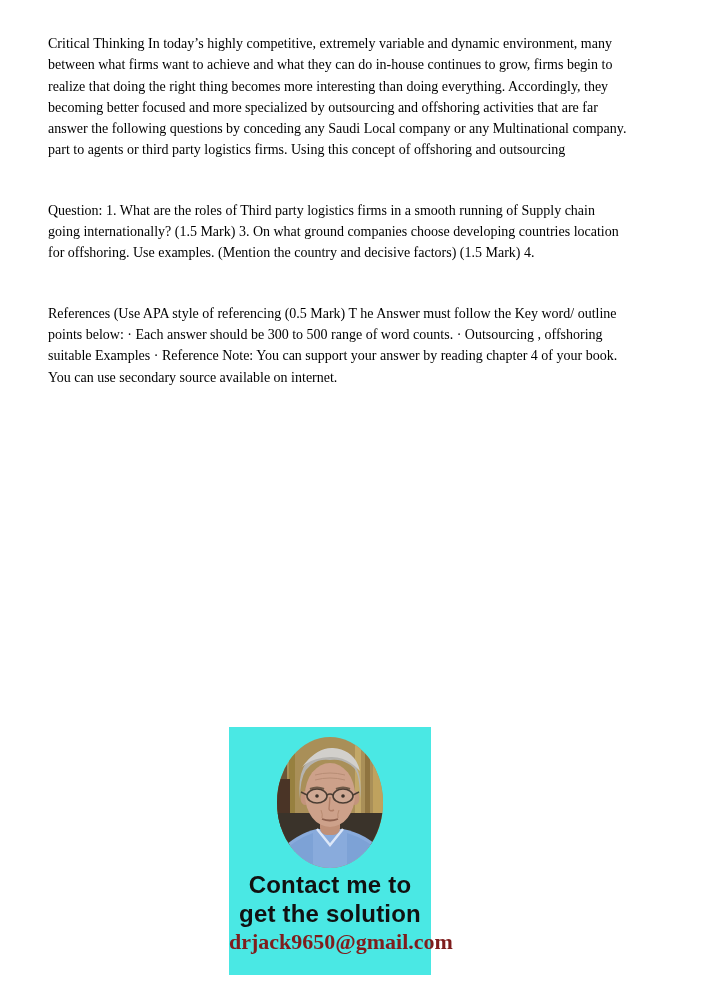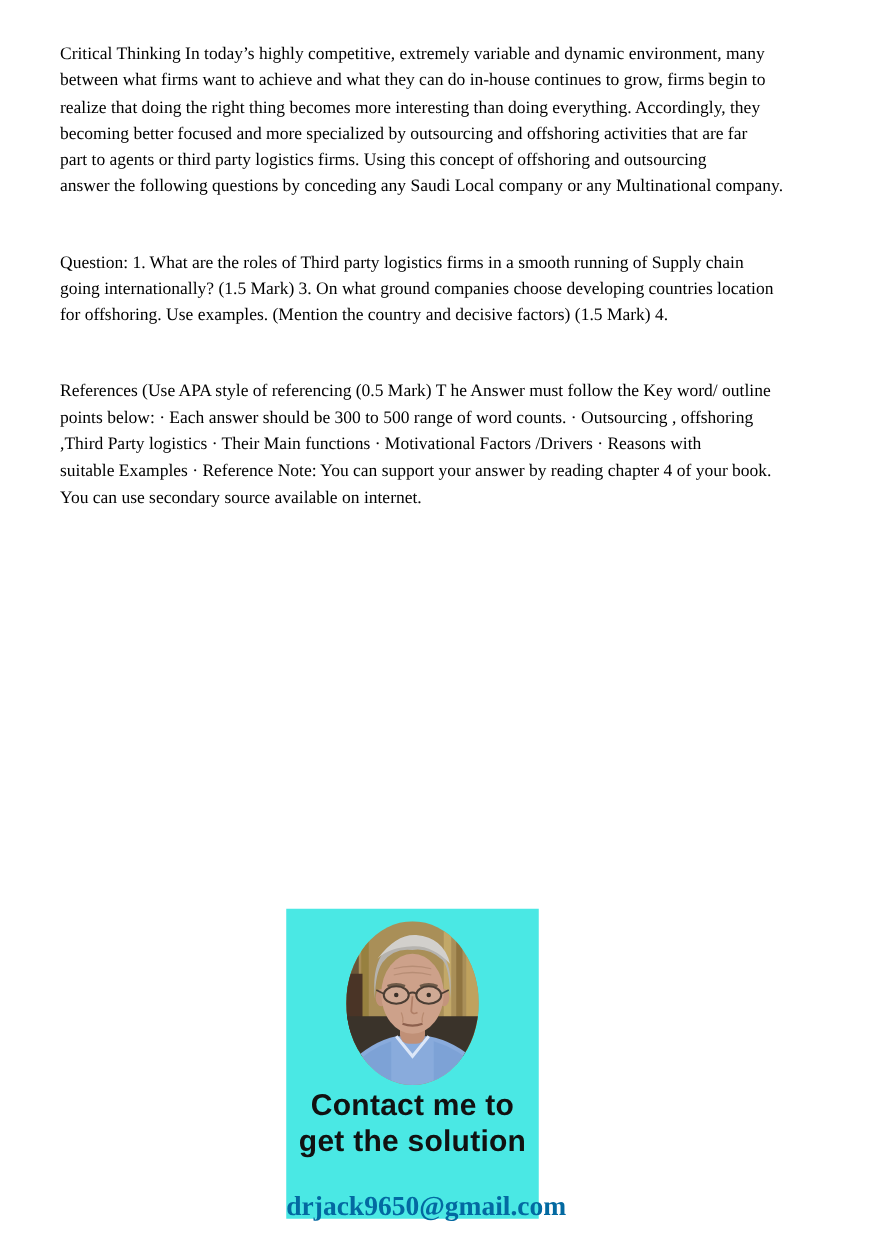--- a/index.html
+++ b/index.html
@@ -45,54 +45,53 @@
   .card-heading {
     margin-top: 2px;
     font-family: "Liberation Sans", sans-serif;
     font-weight: 700;
     font-size: 24px;
     line-height: 29px;
     color: #111111;
     letter-spacing: 0.2px;
   }
   .card-email {
-    margin-top: 25px;
+    margin-top: 2px;
     font-family: "Liberation Serif", serif;
     font-weight: 700;
     font-size: 22px;
     line-height: 24px;
-    color: #0369a1;
+    color: #7f1d1d;
   }
 </style>
 </head>
 <body>
 
 <div class="page">
 
   <div class="doc-text">
 
     <div class="para">
       <div class="text-line">Critical Thinking In today’s highly competitive, extremely variable and dynamic environment, many</div>
       <div class="text-line">between what firms want to achieve and what they can do in-house continues to grow, firms begin to</div>
       <div class="text-line">realize that doing the right thing becomes more interesting than doing everything. Accordingly, they</div>
       <div class="text-line">becoming better focused and more specialized by outsourcing and offshoring activities that are far</div>
+      <div class="text-line">answer the following questions by conceding any Saudi Local company or any Multinational company.</div>
       <div class="text-line">part to agents or third party logistics firms. Using this concept of offshoring and outsourcing</div>
-      <div class="text-line">answer the following questions by conceding any Saudi Local company or any Multinational company.</div>
     </div>
 
     <div class="para">
       <div class="text-line">Question: 1. What are the roles of Third party logistics firms in a smooth running of Supply chain</div>
       <div class="text-line">going internationally? (1.5 Mark) 3. On what ground companies choose developing countries location</div>
       <div class="text-line">for offshoring. Use examples. (Mention the country and decisive factors) (1.5 Mark) 4.</div>
     </div>
 
     <div class="para">
       <div class="text-line">References (Use APA style of referencing (0.5 Mark) T he Answer must follow the Key word/ outline</div>
       <div class="text-line">points below: · Each answer should be 300 to 500 range of word counts. · Outsourcing , offshoring</div>
-      <div class="text-line">,Third Party logistics · Their Main functions · Motivational Factors /Drivers · Reasons with</div>
       <div class="text-line">suitable Examples · Reference Note: You can support your answer by reading chapter 4 of your book.</div>
       <div class="text-line">You can use secondary source available on internet.</div>
     </div>
 
   </div>
 
   <div class="contact-card">
 
     <svg class="portrait" viewBox="0 0 106 131" xmlns="http://www.w3.org/2000/svg">
       <defs>

